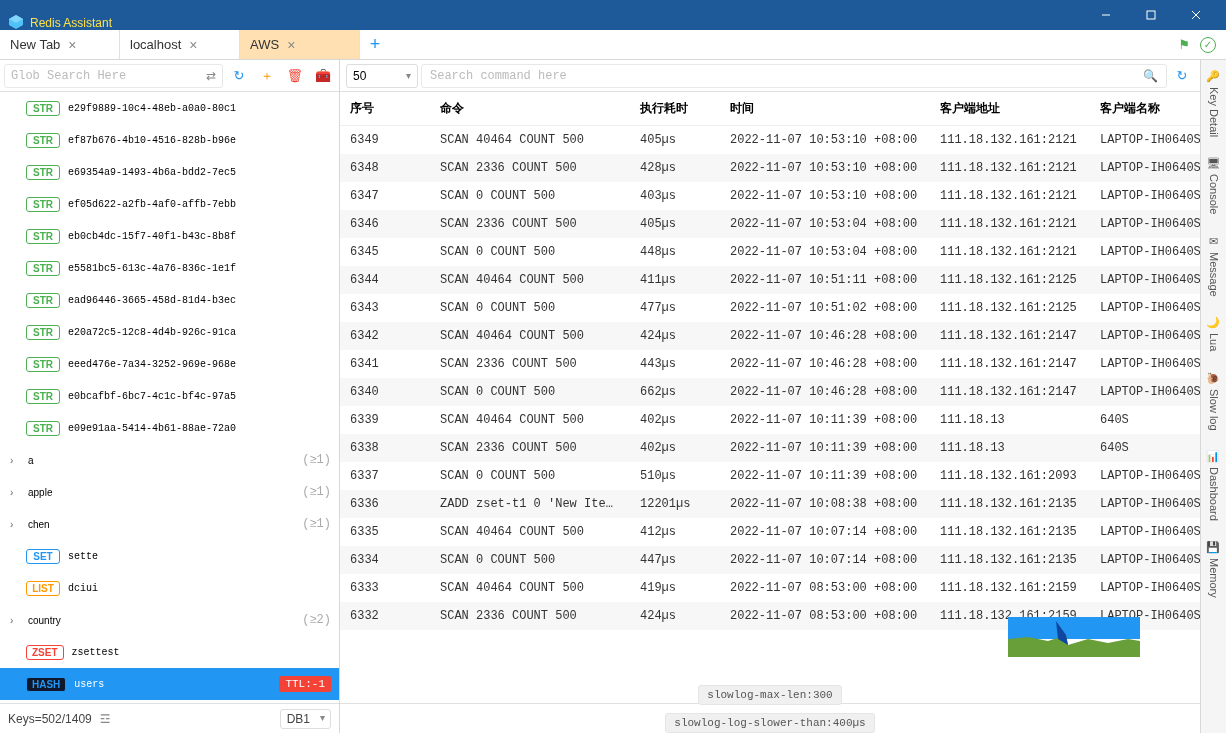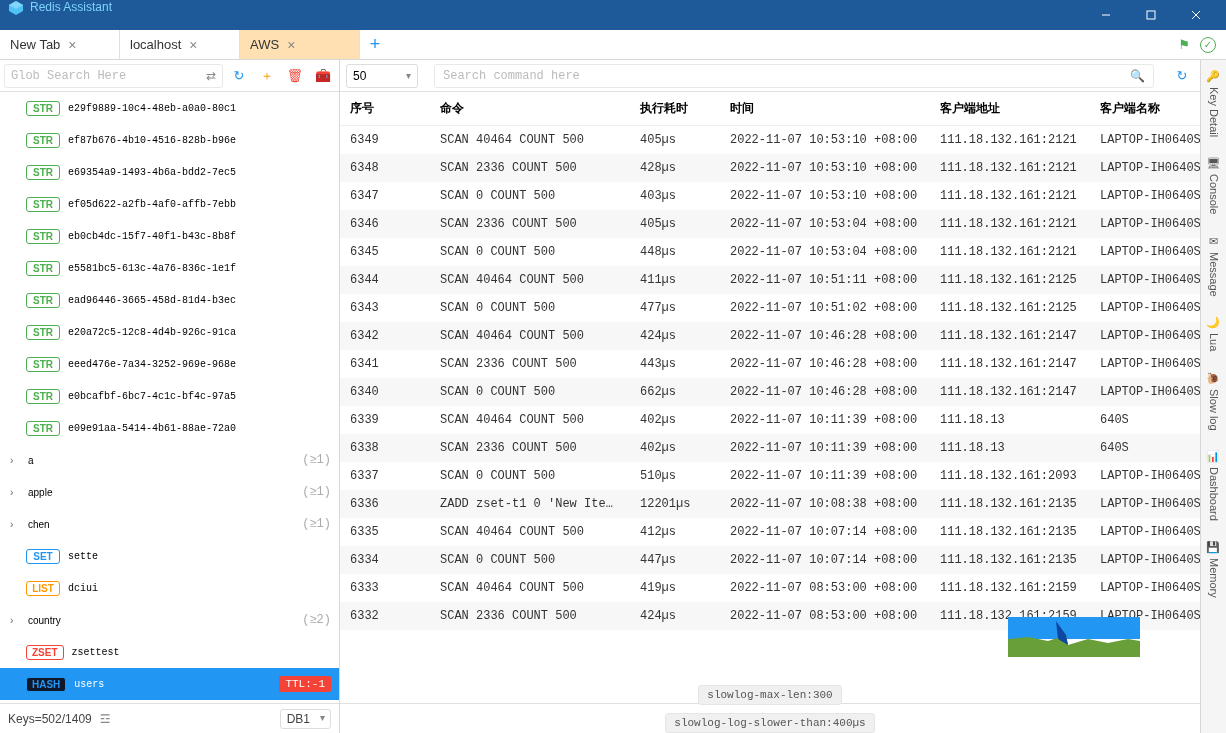--- a/index.html
+++ b/index.html
@@ -1,20 +1,20 @@
 <!DOCTYPE html>
 <html><head>
 <meta charset="utf-8">
 <style>
 * { box-sizing: border-box; margin: 0; padding: 0; }
 html, body { width: 1226px; height: 733px; font-family: -apple-system, "Segoe UI", sans-serif; font-size: 13px; overflow: hidden; background: #fff; }
 .mono { font-family: "Consolas", "Courier New", monospace; }
 
 
-.titlebar { height: 30px; background: #1e5a99; color: #7dd3fc; display: flex; align-items: flex-start; padding: 0 8px; }
+.titlebar { height: 30px; background: #1e5a99; color: #fde047; display: flex; align-items: flex-end; padding: 0 8px; }
 .titlebar .logo { width: 16px; height: 16px; margin-right: 6px; display: inline-flex; }
 .titlebar .title { font-size: 12px; flex: 0 0 auto; }
 .titlebar .spacer { flex: 1; }
 .titlebar .winbtn { width: 45px; height: 30px; display: flex; align-items: center; justify-content: center; cursor: pointer; }
 
 
 .tabbar { height: 30px; background: #fff; border-bottom: 1px solid #d7d7d7; display: flex; align-items: stretch; }
 .tab { padding: 0 10px; display: flex; align-items: center; gap: 8px; border-right: 1px solid #e0e0e0; cursor: pointer; font-size: 13px; color: #333; min-width: 120px; }
 .tab.inactive { background: #fff; }
 .tab.active { background: #ffe0b2; }
@@ -52,21 +52,21 @@
 .gcount { color: #aaa; font-size: 12px; }
 .ttlchip { background: #f44336; color: #fff; font-size: 11px; padding: 2px 6px; border-radius: 2px; }
 .keyrow.selected .ttlchip { background: #f44336; }
 
 
 .leftbottom { height: 30px; border-top: 1px solid #e0e0e0; display: flex; align-items: center; padding: 0 8px; gap: 8px; font-size: 12px; color: #444; }
 .leftbottom .dbsel { margin-left: auto; border: 1px solid #ddd; padding: 2px 20px 2px 6px; border-radius: 3px; position: relative; cursor: pointer; }
 .leftbottom .dbsel::after { content: '▾'; position: absolute; right: 5px; top: 2px; color: #888; font-size: 10px; }
 
 
-.centertoolbar { height: 32px; border-bottom: 1px solid #e0e0e0; display: flex; align-items: center; padding: 0 6px; gap: 16px; }
+.centertoolbar { height: 32px; border-bottom: 1px solid #e0e0e0; display: flex; align-items: center; padding: 0 6px; gap: 3px; }
 .limitsel { width: 72px; height: 24px; border: 1px solid #ddd; border-radius: 3px; display: flex; align-items: center; padding: 0 6px; font-size: 12px; cursor: pointer; position: relative; }
 .limitsel::after { content: '▾'; position: absolute; right: 6px; color: #888; font-size: 10px; }
 .cmdsearch { flex: 1; height: 24px; border: 1px solid #e8e8e8; border-radius: 3px; display: flex; align-items: center; padding: 0 8px; color: #bbb; font-size: 12px; }
 
 
 .tablewrap { flex: 1; overflow: auto; position: relative; }
 .tablewrap::-webkit-scrollbar { width: 10px; height: 10px; }
 .tablewrap::-webkit-scrollbar-thumb { background: #c0c0c0; border-radius: 5px; }
 .tablewrap::-webkit-scrollbar-track { background: #f5f5f5; }
 table.log { width: 100%; border-collapse: collapse; table-layout: fixed; }

